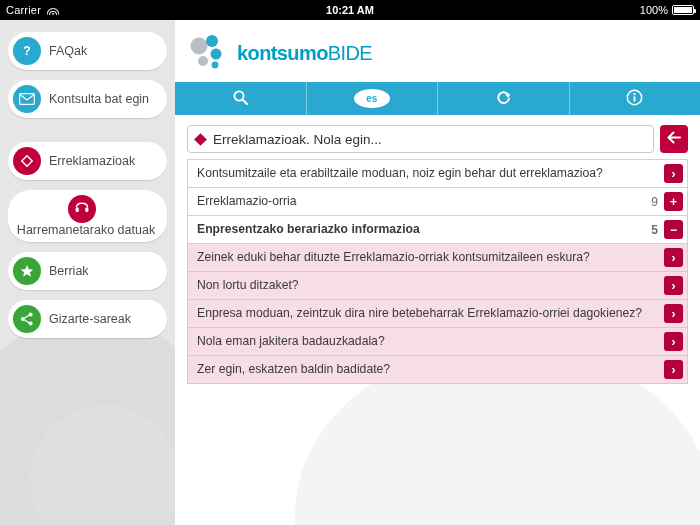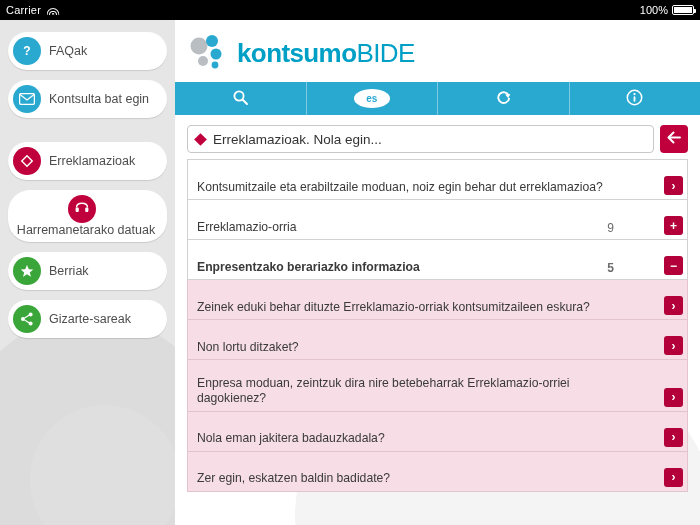--- a/index.html
+++ b/index.html
@@ -93,21 +93,21 @@
   }
   .mi-icon svg { display: block; }
 
   
   .content { flex: 1; height: 100%; background: #ffffff; position: relative; overflow: hidden; }
   .logo-bar {
     height: 62px; display: flex; align-items: center; padding: 4px 0 0 10px;
     background: #fff;
   }
   .logo-mark { width: 46px; height: 46px; position: relative; margin-right: 6px; }
-  .logo-text { font-size: 26px; letter-spacing: -0.6px; }
+  .logo-text { font-size: 20px; letter-spacing: -0.6px; }
   .logo-text .k1 { color: #00a0c6; font-weight: bold; }
   .logo-text .k2 { color: #00a0c6; font-weight: normal; }
 
   
   .tabbar { display: flex; height: 33px; background: #29a8d0; }
   .tab {
     flex: 1; display: flex; align-items: center; justify-content: center;
     border-right: 1px solid #7fc9e2; color: #fff;
   }
   .tab:last-child { border-right: none; }
@@ -134,27 +134,27 @@
   .backbtn {
     width: 28px; height: 28px; border-radius: 4px;
     background: #c0003c; color: #fff;
     display: flex; align-items: center; justify-content: center;
     font-size: 14px; font-weight: bold;
   }
 
   
   .list { padding: 0 12px; }
   .row {
-    display: flex; align-items: flex-end;
+    display: flex; align-items: center;
     border: 1px solid #d2d2d2;
     border-top: none;
     background: #fff;
     min-height: 28px;
-    padding: 16px 4px 4px 9px;
-    font-size: 12.2px; color: #3a3a3a; gap: 44px;
+    padding: 4px 4px 4px 9px;
+    font-size: 12.2px; color: #3a3a3a;
   }
   .row.first { border-top: 1px solid #d2d2d2; }
   .row.question { background: #f7dde6; border-color: #e3c3ce; }
   .row.bold { font-weight: bold; }
   .row .txt { flex: 1; padding-right: 6px; line-height: 1.25; }
   .row .count { color: #6b6b6b; font-size: 12px; margin-right: 6px; }
   .sq {
     width: 19px; height: 19px; border-radius: 3px;
     display: flex; align-items: center; justify-content: center;
     color: #fff; font-size: 12px; font-weight: bold; flex: none;
@@ -177,20 +177,21 @@
 
   <div class="statusbar">
     <div class="sb-left">
       <span class="sb-carrier">Carrier</span>
       <span class="wifi-ico">
           <i></i>
           <i></i>
           <i></i>
         </span>
     </div>
+    <div class="sb-center">10:21 AM</div>
     <div class="sb-right">
       <span>100%</span>
       <span class="batt">
           <i></i>
         </span>
     </div>
   </div>
 
   <div class="screen">
 

